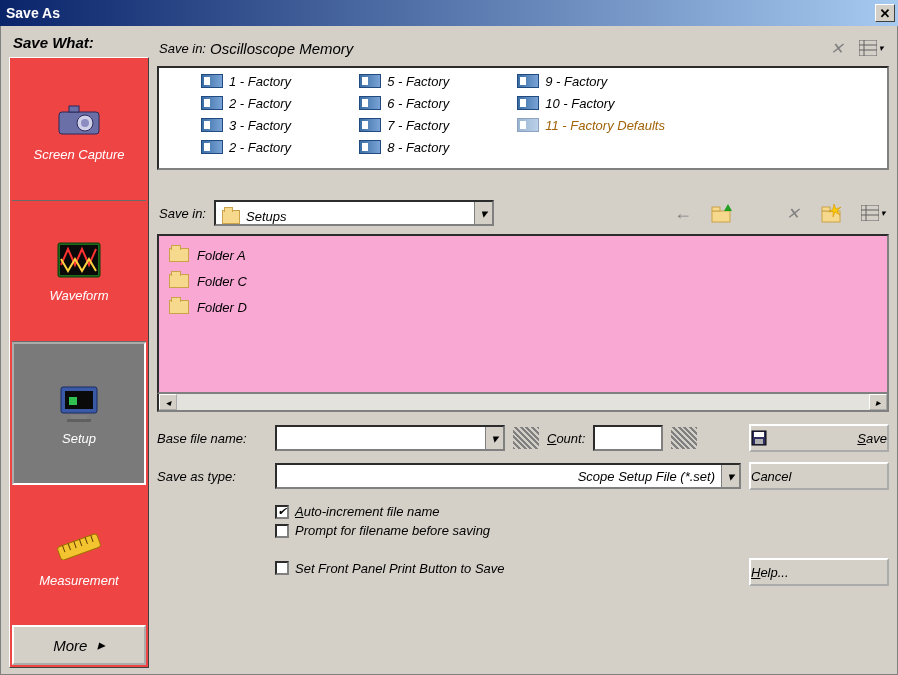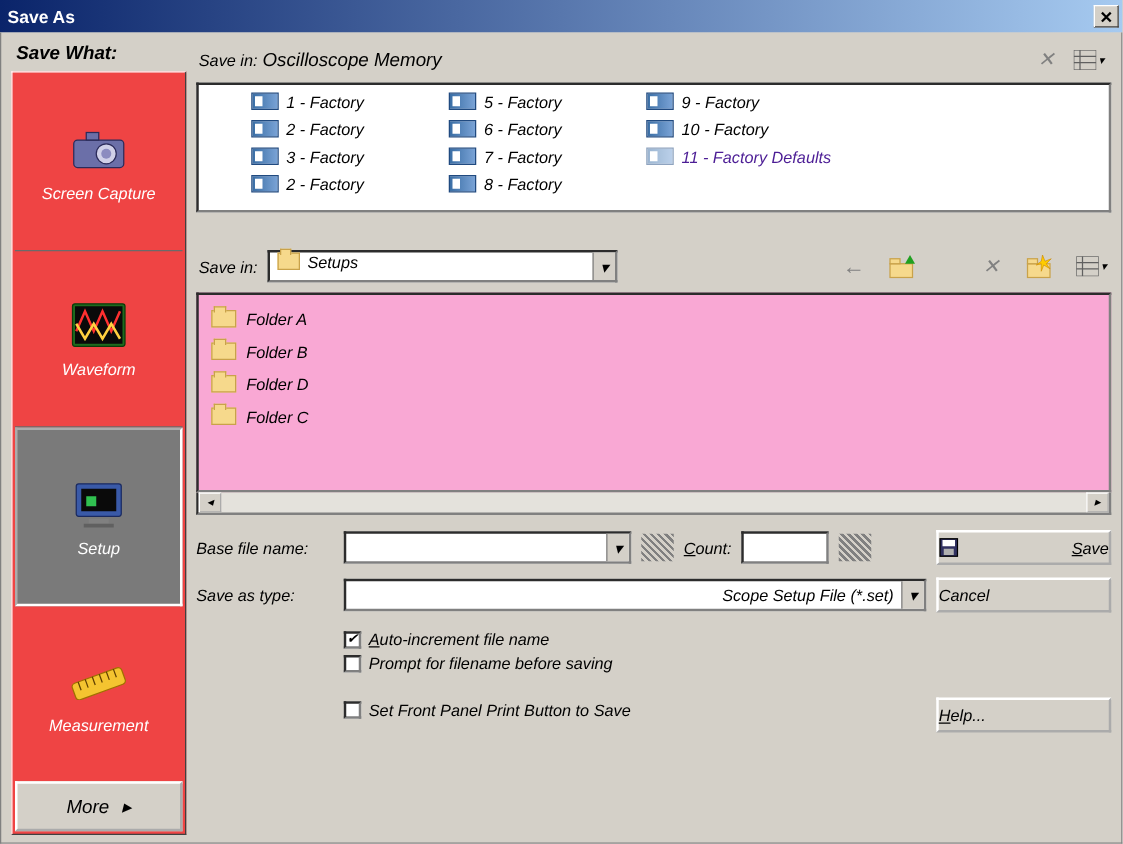--- a/index.html
+++ b/index.html
@@ -99,26 +99,26 @@
   display:flex;
   flex-direction:column;
   flex-wrap:wrap;
   align-content:flex-start;
   column-gap:34px;
   overflow:hidden;
 }
 .mem-entry { display:flex; height:22px; white-space:nowrap;padding-left:34px; }
 .mem-entry .mi { width:22px; height:14px; background:linear-gradient(to right,#3a6ea5,#7aa3d6); border:1px solid #204a80; margin-right:6px; position:relative;}
 .mem-entry .mi::after{content:""; position:absolute; left:2px; top:2px; width:6px; height:8px; background:#fff;}
-.mem-entry.disabled { color:#4c1d95; }
+.mem-entry.disabled { color:#a16207; }
 .mem-entry.disabled .mi{ opacity:.5;}
 
 .savein-row { display:flex; align-items:center; margin-top:30px; gap:8px; padding-left:2px;}
 .dd {
-  display:inline-flex; align-items:flex-start;
+  display:inline-flex; align-items:flex-end;
   background:#fff; border:2px inset #808080;
   height:26px;
 }
 .dd .dd-icon{width:18px;height:14px;background:#f6d98c;border:1px solid #c9a24a;margin:0 6px;position:relative;}
 .dd .dd-icon::before{content:"";position:absolute;top:-4px;left:1px;width:7px;height:4px;background:#f6d98c;border:1px solid #c9a24a;border-bottom:none;}
 .dd .dd-text{flex:1;padding-right:6px;}
 .dd .dd-arrow{width:18px;height:100%;background:#d4d0c8;border-left:1px solid #808080;display:flex;align-items:center;justify-content:center;}
 .tool-icons{margin-left:auto;display:flex;gap:14px;align-items:center;}
 .tbtn{width:24px;height:24px;display:flex;align-items:center;justify-content:center;border:1px solid transparent;}
 
@@ -344,29 +344,25 @@
     </div>
   </div>
 
   <div class="file-list">
     <div class="folder-row">
             <span class="fi"></span>
             <span>Folder A</span>
           </div>
     <div class="folder-row">
             <span class="fi"></span>
-            <span>Folder B</span>
+            <span>Folder C</span>
           </div>
     <div class="folder-row">
             <span class="fi"></span>
             <span>Folder D</span>
-          </div>
-    <div class="folder-row">
-            <span class="fi"></span>
-            <span>Folder C</span>
           </div>
   </div>
   <div class="hscroll">
     <div class="hs-btn">◂</div>
     <div class="hs-track"></div>
     <div class="hs-btn">▸</div>
   </div>
 
   <div class="form-area">
     <span class="lbl" style="overflow:hidden;">Base file name:</span>

